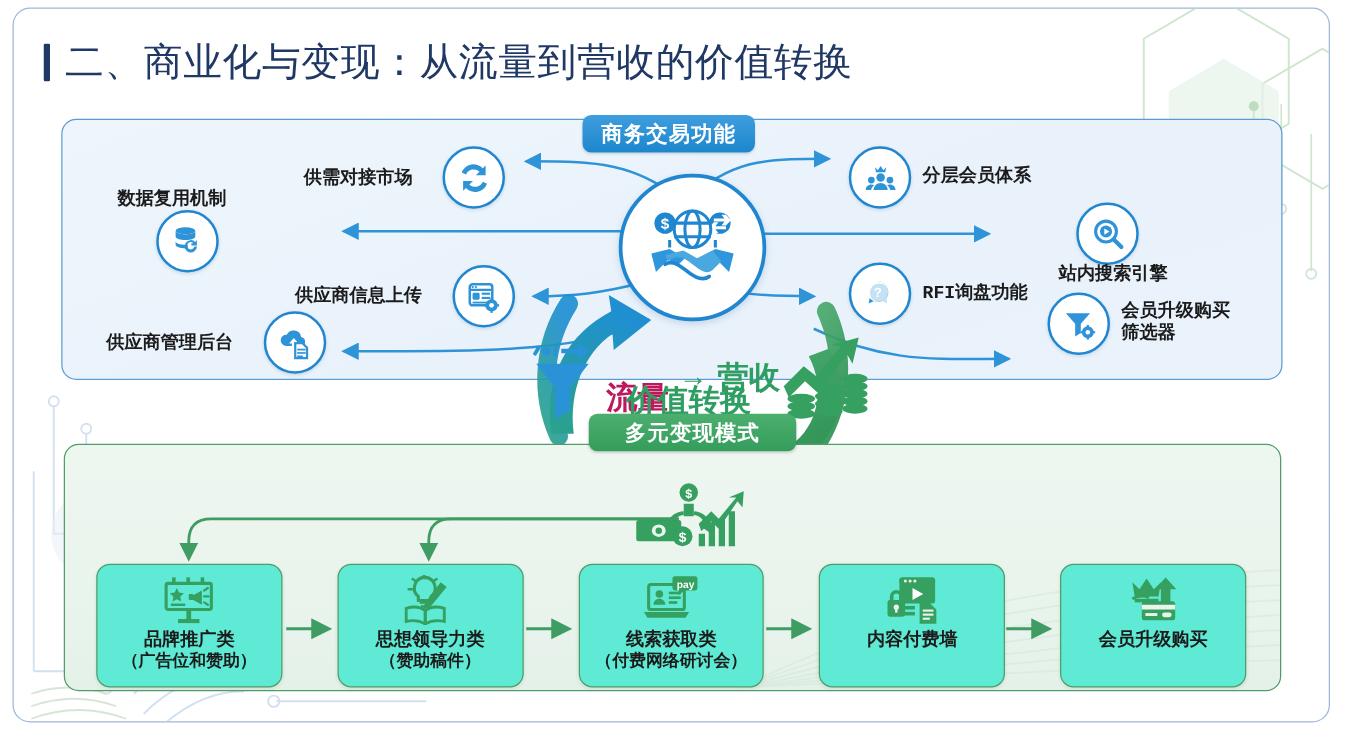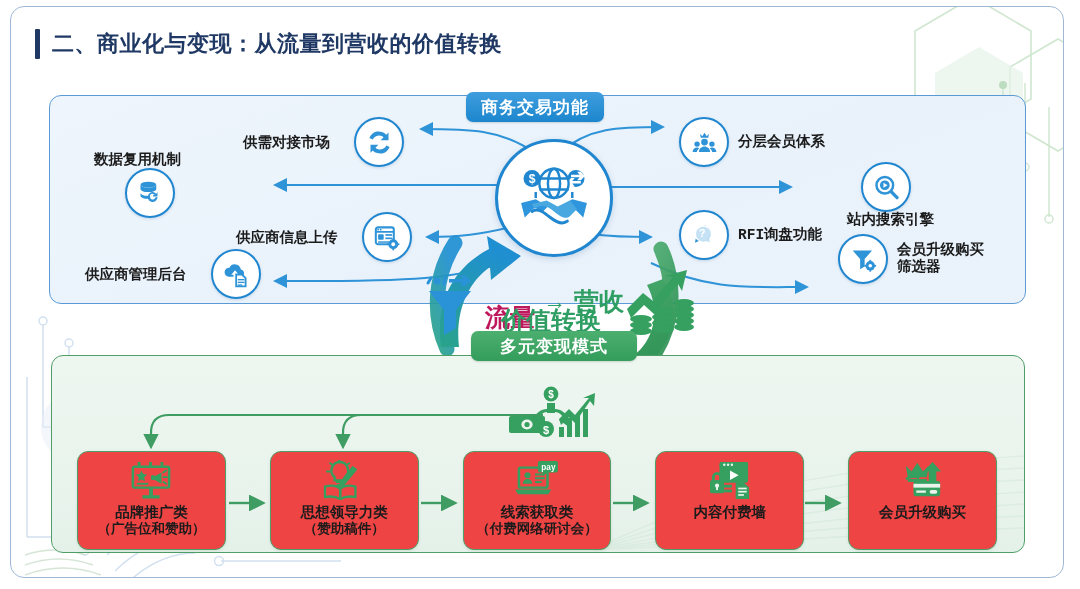--- a/index.html
+++ b/index.html
@@ -15,21 +15,21 @@
     background:#ffffff;overflow:hidden;
   }
   
   .deco{position:absolute;inset:0;pointer-events:none;}
   .deco svg{position:absolute;}
 
   
   .title-bar{position:absolute;left:24px;top:22px;display:flex;align-items:center;}
   .title-accent{width:5px;height:30px;background:#1f3864;margin-right:12px;border-radius:1px;}
   .title-text{
-    font-size:22px;font-weight:bold;color:#1f3864;letter-spacing:.5px;white-space:nowrap;
+    font-size:31px;font-weight:normal;color:#1f3864;letter-spacing:.5px;white-space:nowrap;
   }
 
   
   .panel-blue{
     position:absolute;left:38px;top:88px;width:975px;height:207px;
     border:1.6px solid #5b9bd5;border-radius:12px;
     background:linear-gradient(160deg,#eef5fc 0%,#e9f2fb 55%,#eaf3fb 100%);
   }
   .badge{
     position:absolute;border-radius:7px;color:#fff;font-weight:bold;
@@ -86,21 +86,21 @@
     position:absolute;left:40px;top:348px;width:972px;height:196px;
     border:1.6px solid #4f9e67;border-radius:12px;
     background:linear-gradient(180deg,#eef6f0 0%,#e9f4ed 60%,#e4f1e9 100%);
     overflow:hidden;
   }
   .green-weave{position:absolute;right:0;bottom:0;opacity:.45;}
 
   
   .cards{position:absolute;left:66px;top:444px;width:920px;height:98px;display:flex;gap:0;}
   .card{
-    width:148px;height:97px;background:#ef4444;border:1.8px solid #4f9e67;border-radius:11px;
+    width:148px;height:97px;background:#5eead4;border:1.8px solid #4f9e67;border-radius:11px;
     display:flex;flex-direction:column;align-items:center;justify-content:flex-start;
     box-shadow:0 1px 3px rgba(40,110,70,.12);position:relative;
   }
   .card + .card{margin-left:44px;}
   .card-icon{height:42px;display:flex;align-items:center;justify-content:center;margin-top:7px;}
   .card-icon svg{width:46px;height:40px;}
   .card-t1{font-size:14.5px;font-weight:bold;color:#1b1b1b;margin-top:3px;line-height:1.2;}
   .card-t2{font-size:13.5px;font-weight:bold;color:#1b1b1b;line-height:1.2;}
 
   

